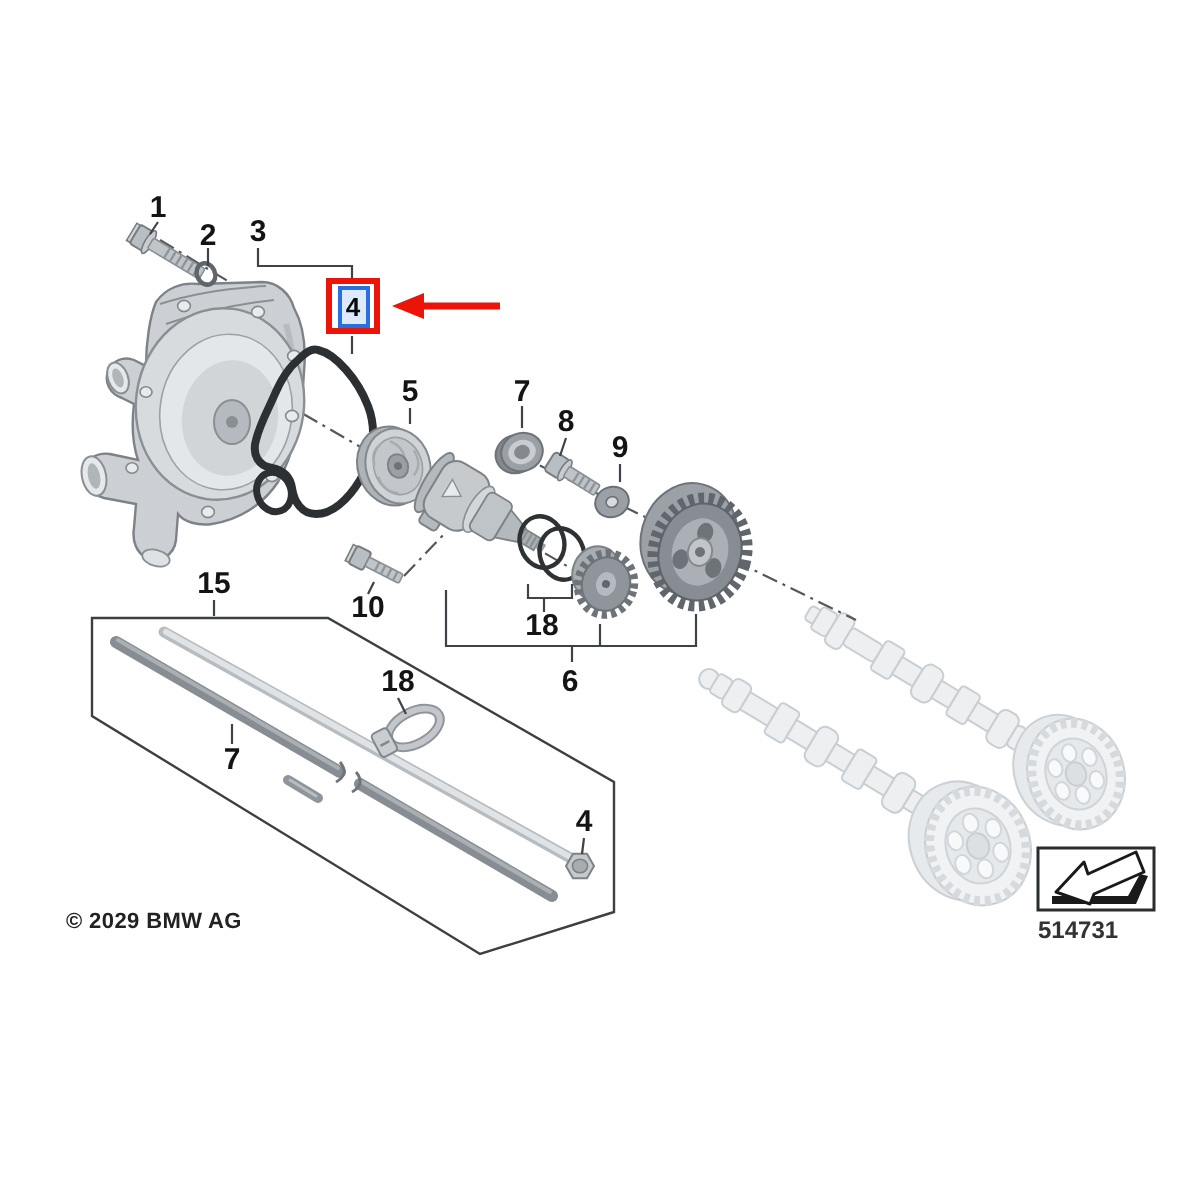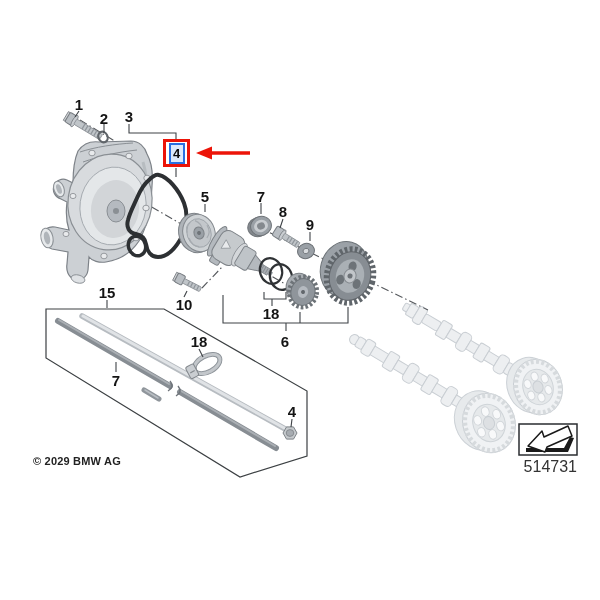--- a/index.html
+++ b/index.html
@@ -15,22 +15,22 @@
   .callout{position:absolute;transform:translate(-50%,-50%);font-weight:bold;
            font-size:15px;color:var(--label_color);line-height:1;cursor:pointer;}
   .red-box{position:absolute;left:163px;top:139px;width:21px;height:22px;
            border:3px solid var(--highlight_red);display:flex;align-items:center;
            justify-content:center;cursor:pointer;}
   .blue-box{width:12px;height:17px;border:2px solid var(--highlight_blue);
             background:#ddeafb;display:flex;align-items:center;justify-content:center;}
   .blue-box span{font-weight:bold;font-size:13px;color:#0a0a0a;line-height:1;}
   .copyright{position:absolute;left:33px;top:455px;font-size:11px;font-weight:bold;
              color:#222;letter-spacing:.2px;}
-  .diagram-code{position:absolute;left:519px;top:458px;width:58px;text-align:right;
-                font-size:16px;color:#333;}
+  .diagram-code{position:absolute;left:519px;top:458px;width:58px;text-align:left;
+                font-size:12px;color:#333;font-weight:bold;}
 </style>
 </head>
 <body>
 
 <div class="stage">
 
   <svg class="drawing" width="600" height="600" viewBox="0 0 600 600">
 
     <g>
       <g transform="translate(404,306) rotate(31)" fill="#edeff1" stroke="#c9ced3" stroke-width="1">

